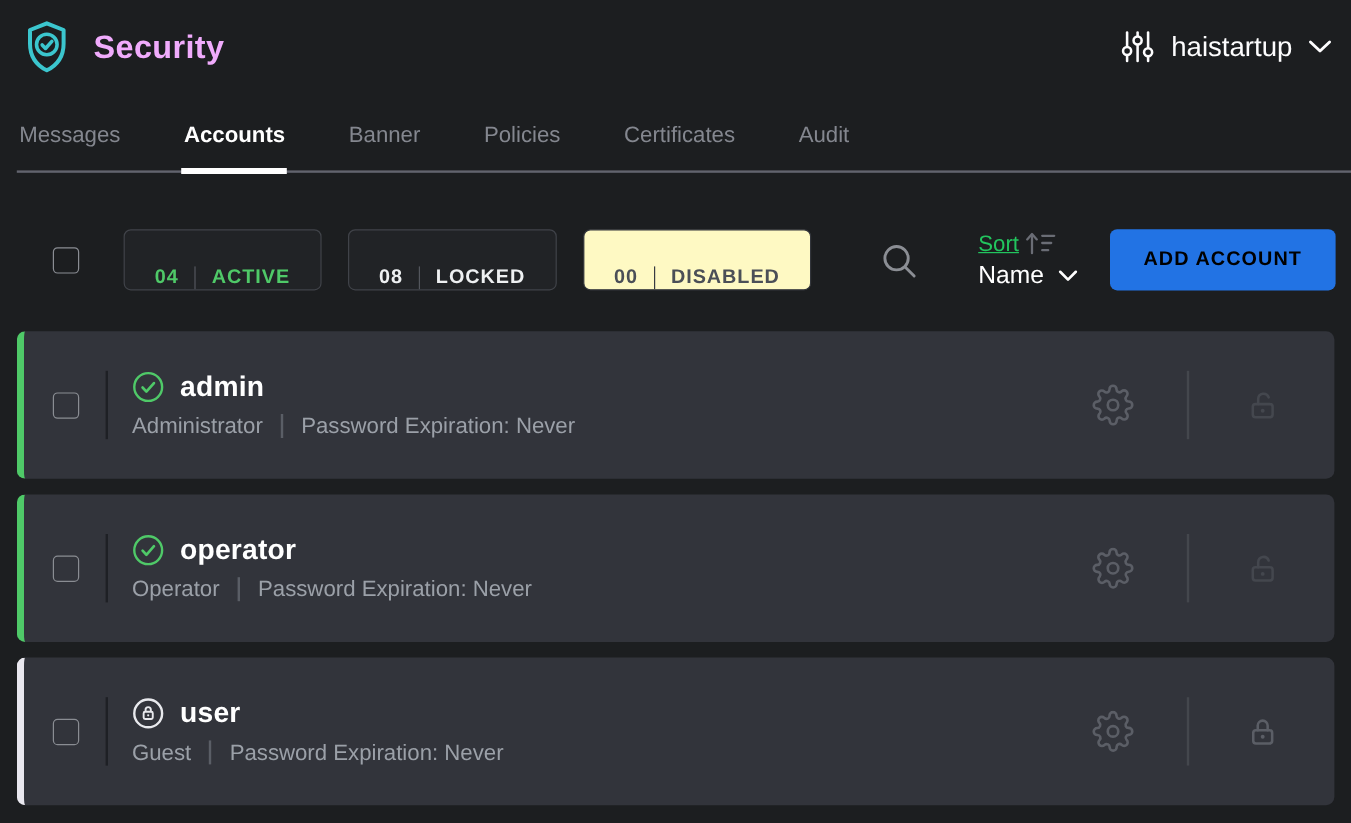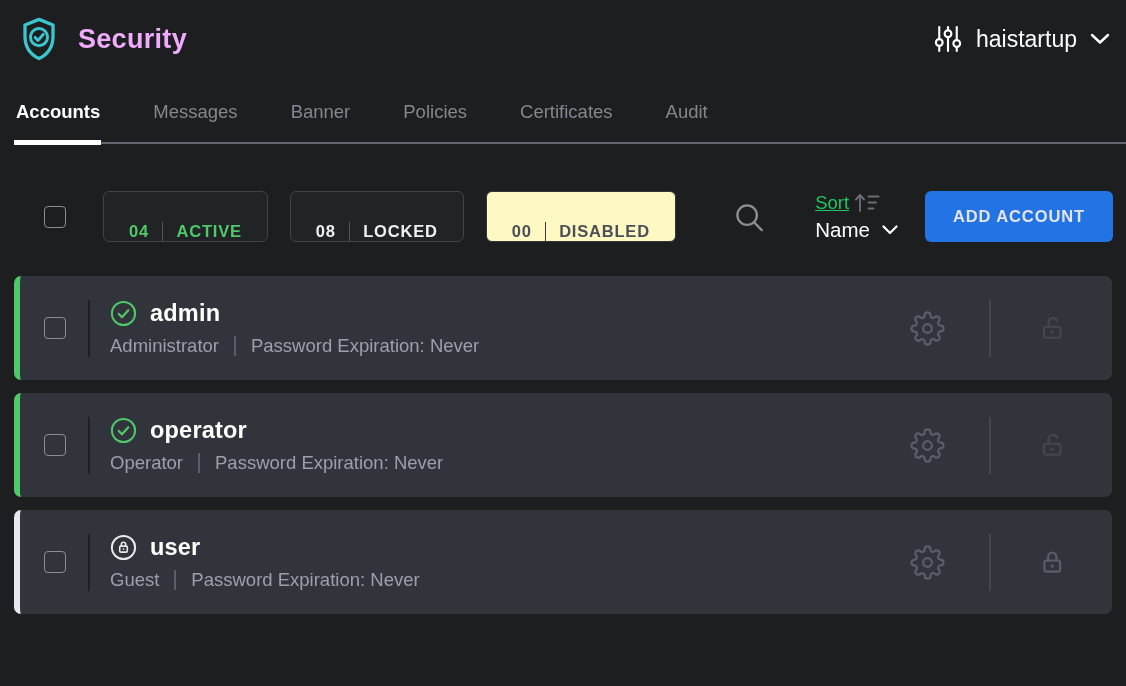--- a/index.html
+++ b/index.html
@@ -49,28 +49,28 @@
   .chip.disabled { border-color:#32353b; background:#fef9c3; }
   .chip.disabled .chip-count, .chip.disabled .chip-label { color:#4b4f57; }
   .chip.disabled .chip-sep { background:#383b42; }
 
   .search-btn { margin-left:auto; margin-right:50px; display:flex; cursor:pointer; }
   .sort { display:flex; flex-direction:column; gap:4px; margin-right:27px; cursor:pointer; }
   .sort-top { display:flex; align-items:center; gap:4px; color:#22c55e; font-size:18.5px;text-decoration:underline; }
   .sort-bottom { display:flex; align-items:center; gap:12px; color:#ffffff; font-size:20.5px; }
   .add-btn {
     height:51px; padding:0 28px; border:none; border-radius:6px;
-    background:var(--blue,#2273e4); color:#e5e5e5; font-family:inherit;
+    background:var(--blue,#2273e4); color:#000000; font-family:inherit;
     font-size:16.5px; font-weight:700; letter-spacing:.9px; cursor:pointer;
   }
 
   
   .rows { margin:34px 14px 0 14px; display:flex; flex-direction:column; gap:13px; }
   .account {
-    height:104px; background:#32343b; border-radius:7px;
+    height:123px; background:#32343b; border-radius:7px;
     border-left:6px solid var(--green,#4fc968);
     display:flex; align-items:center;
   }
   .account.is-locked { border-left-color:var(--lavender,#e9e8ef); }
   .account .checkbox { margin-left:24px; }
   .vdiv { width:2px; flex:none; }
   .left-div { height:57px; background:#1e2025; margin-left:22px; }
   .main { margin-left:20px; display:flex; flex-direction:column; }
   .title-row { display:flex; align-items:center; gap:13px; }
   .status-icon { display:flex; flex:none; }
@@ -109,25 +109,25 @@
       <span class="org-name">haistartup</span>
       <span style="display:flex">
         <svg width="20" height="12" viewBox="0 0 20 12" fill="none">
           <polyline points="2,2 10,9.5 18,2" stroke="#fdfdfe" stroke-width="2.4" stroke-linecap="round" stroke-linejoin="round"></polyline>
         </svg>
       </span>
     </div>
   </header>
 
   <nav class="tabs">
+      <div class="tab">
+    <span class="tab-label">Messages</span>
+  </div>
       <div class="tab active">
     <span class="tab-label">Accounts</span>
-  </div>
-      <div class="tab">
-    <span class="tab-label">Messages</span>
   </div>
       <div class="tab">
     <span class="tab-label">Banner</span>
   </div>
       <div class="tab">
     <span class="tab-label">Policies</span>
   </div>
       <div class="tab">
     <span class="tab-label">Certificates</span>
   </div>

